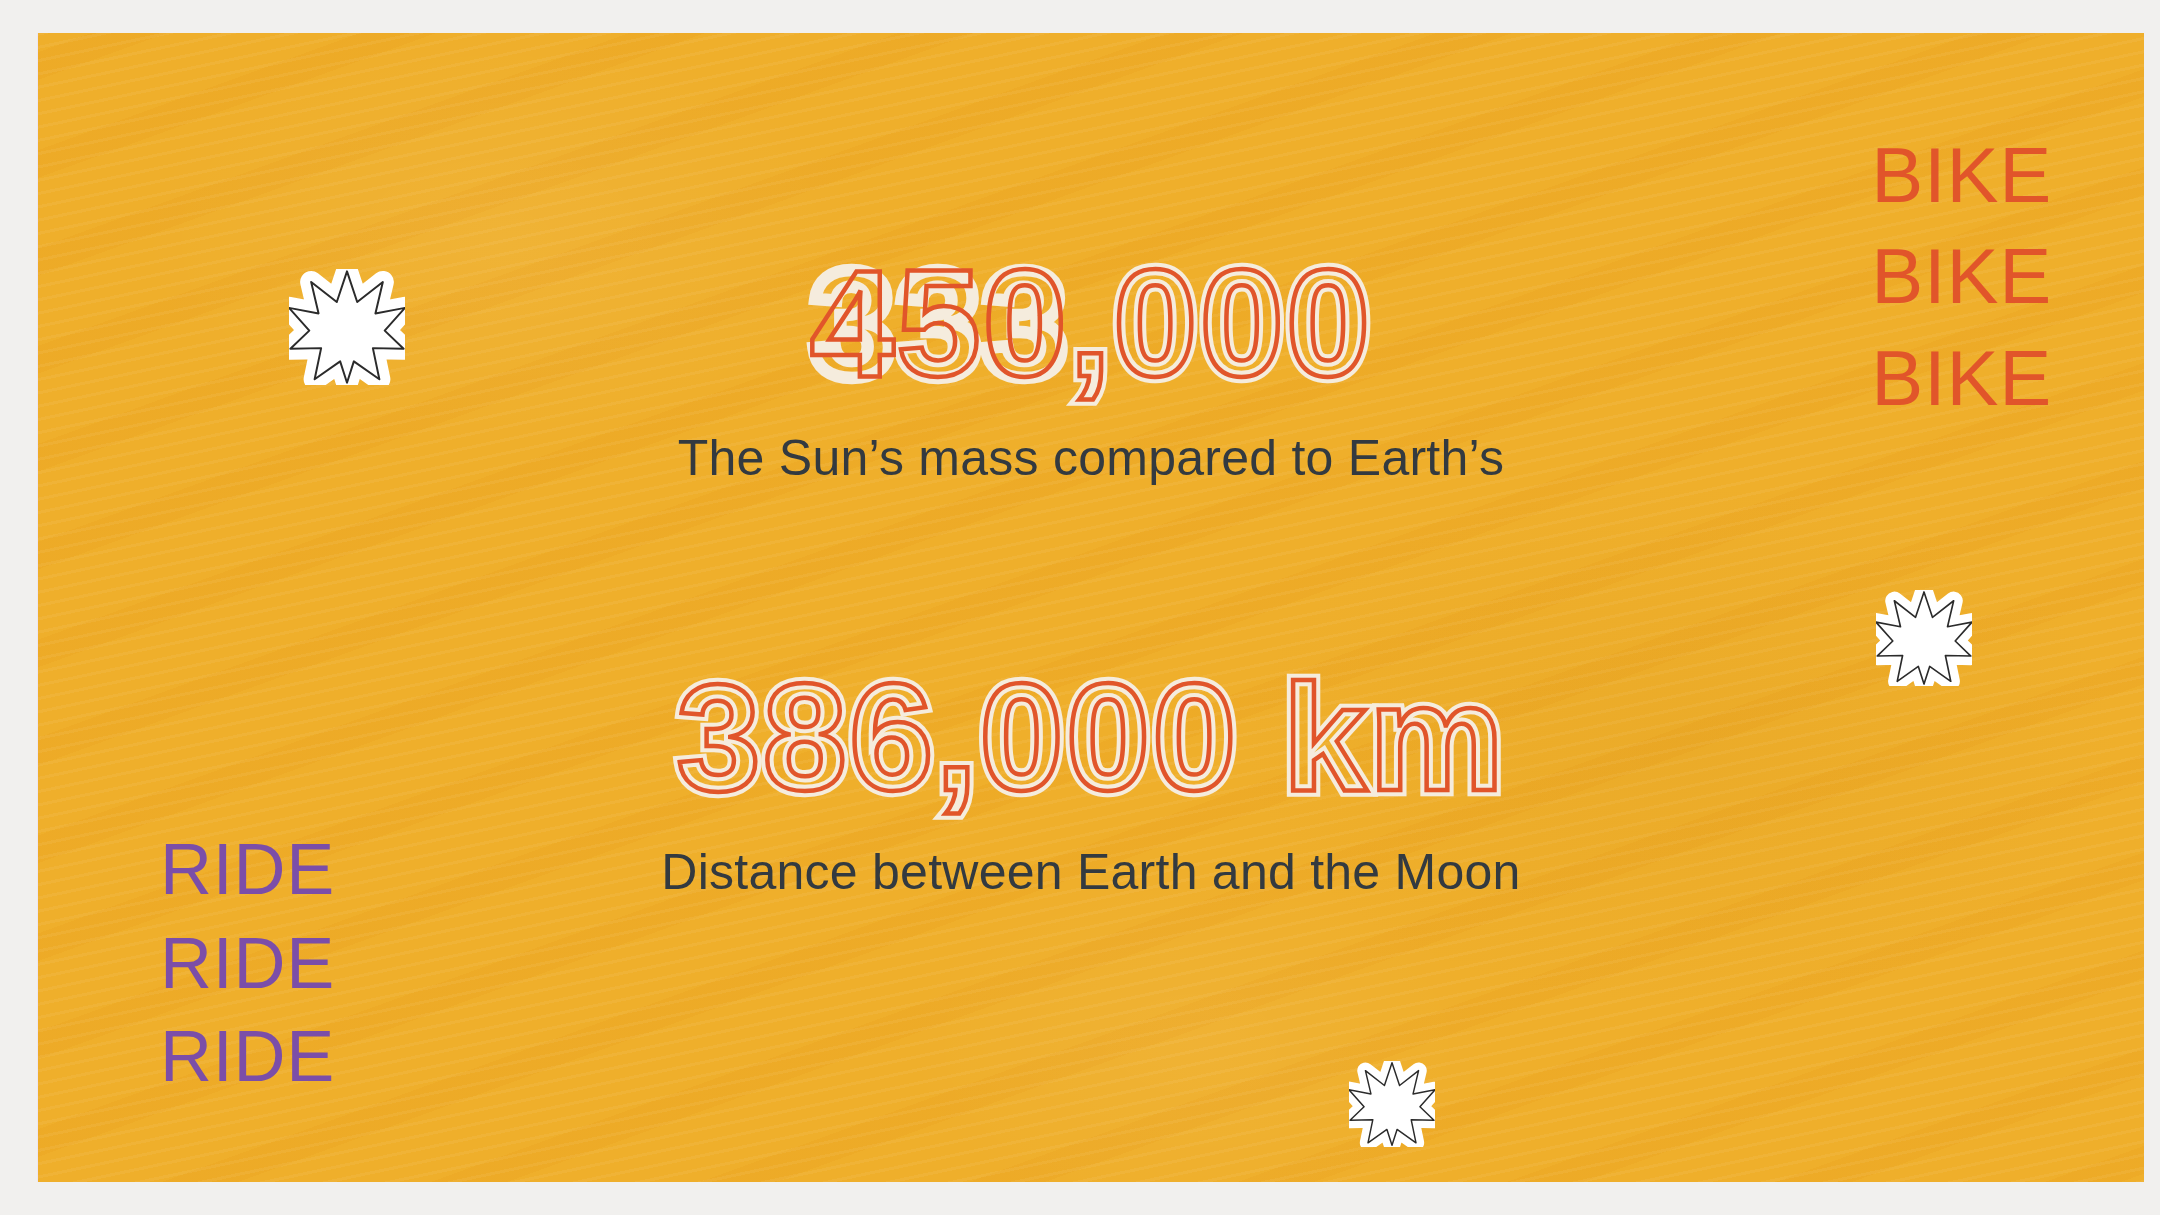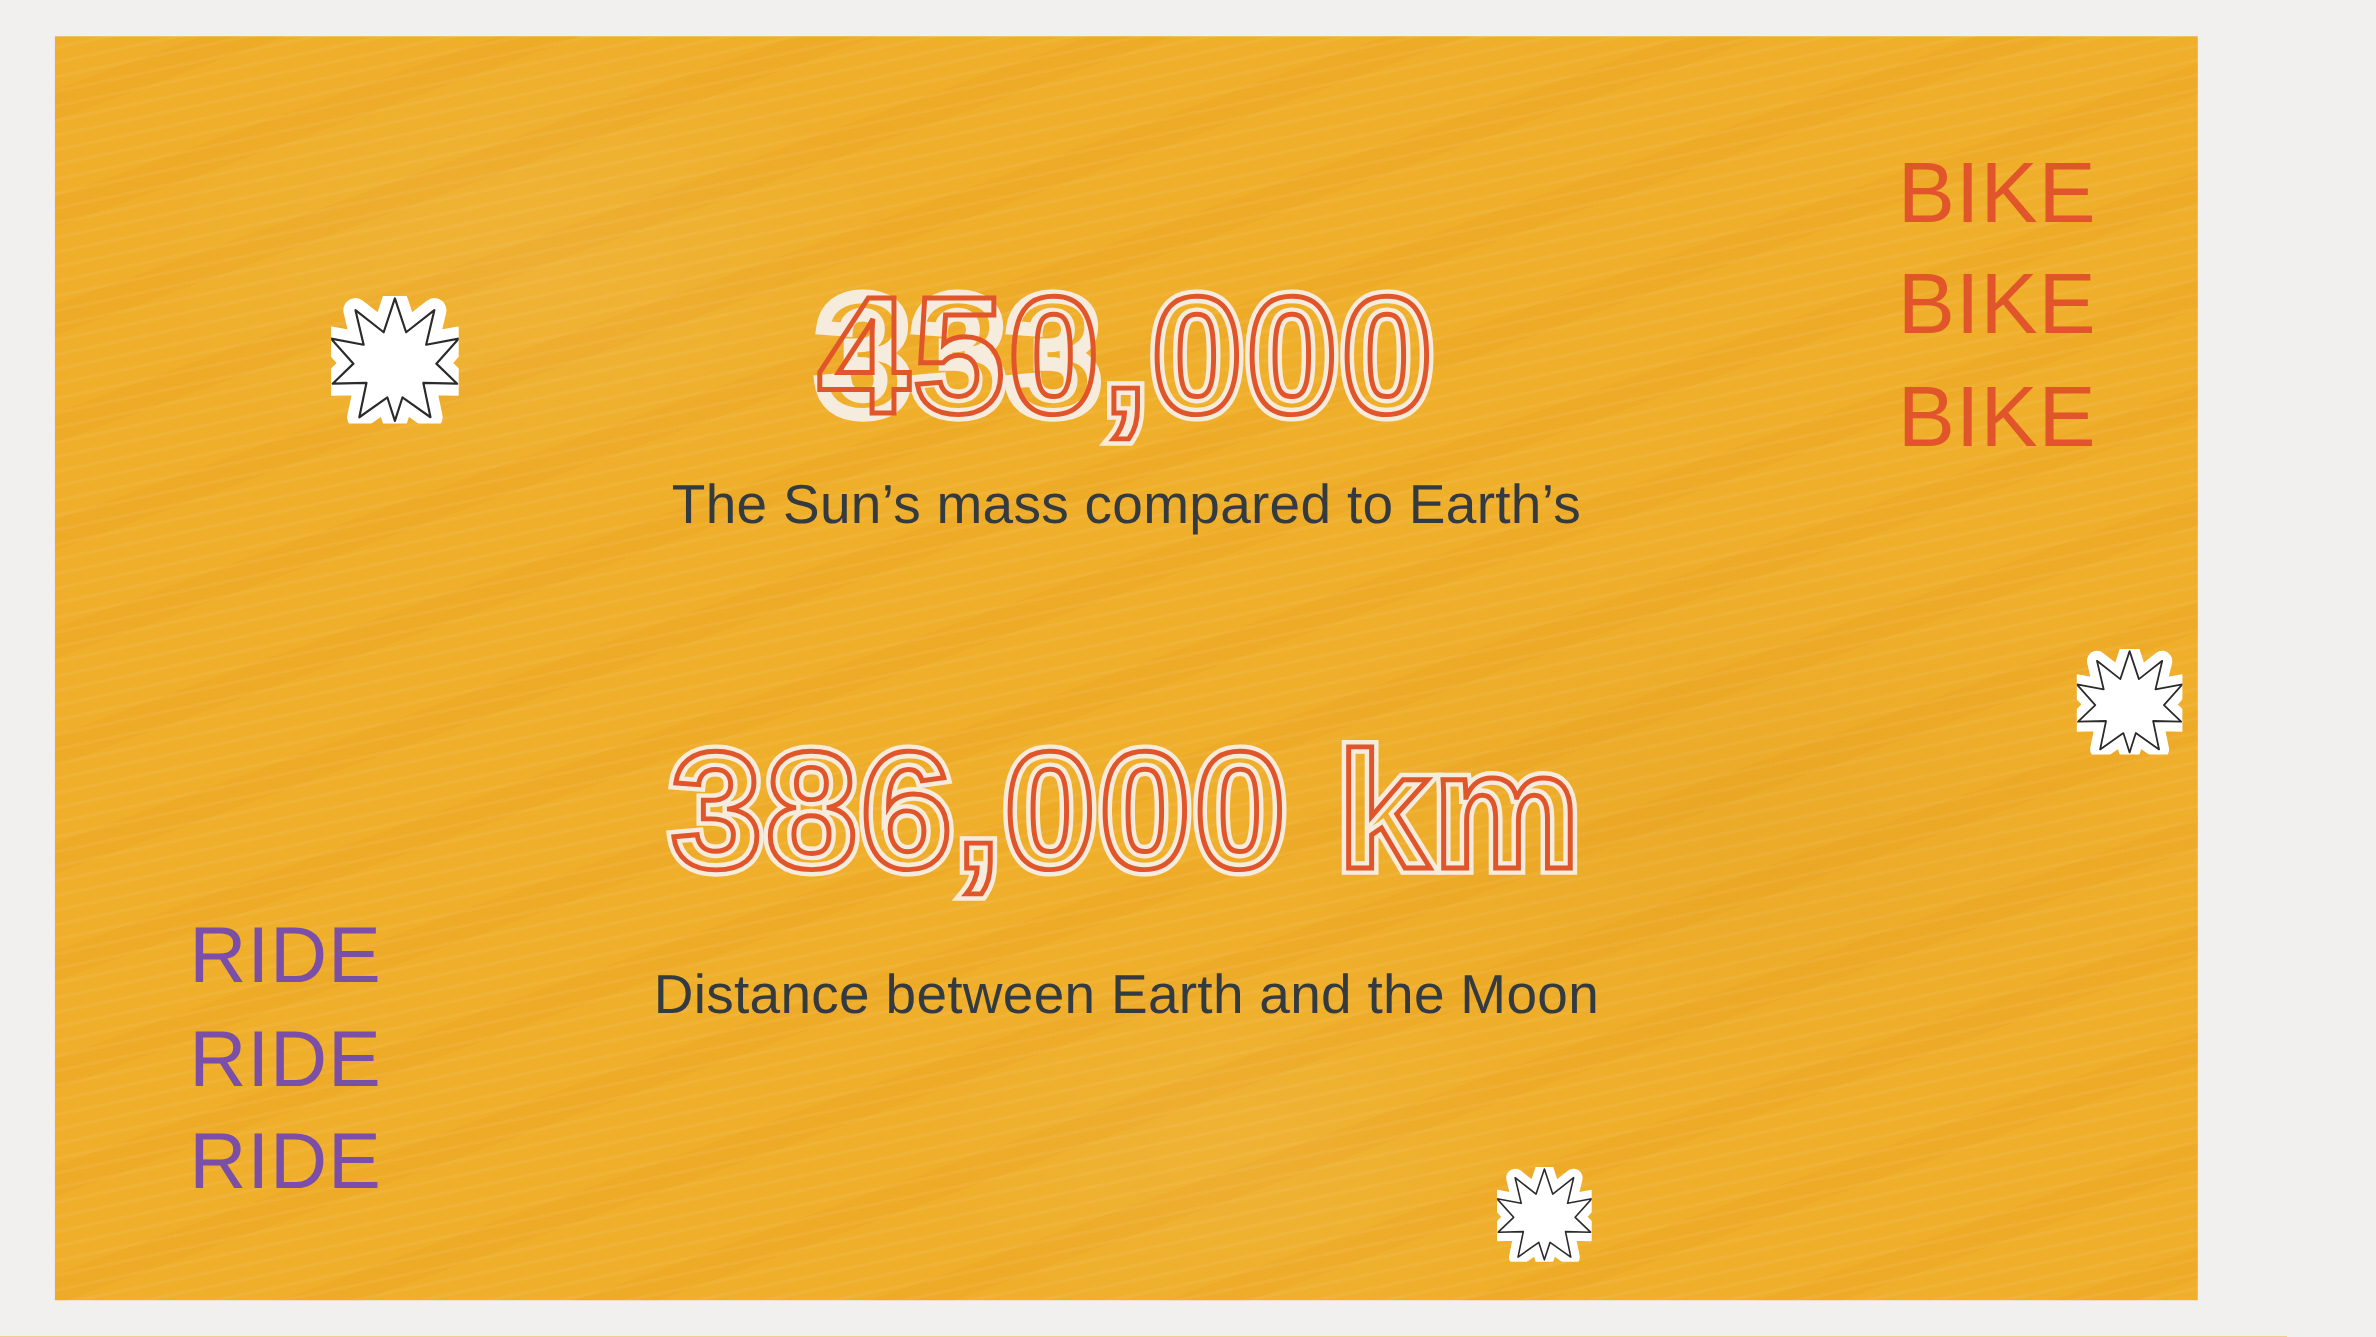--- a/index.html
+++ b/index.html
@@ -11,23 +11,23 @@
     height: 1215px;
     background: #F1F0EE;
     font-family: "Liberation Sans", sans-serif;
     overflow: hidden;
     position: relative;
   }
 
   
   .poster {
     position: absolute;
-    left: 50px;
+    left: 38px;
     top: 33px;
-    width: 1948px;
+    width: 2106px;
     height: 1149px;
     background: #EFAF2B;
     overflow: hidden;
     box-shadow: -1px 0 0 0 #EDE6F2;
   }
 
   
   .texture-diagonal {
     position: absolute;
     inset: -30%;
@@ -138,21 +138,21 @@
     color: #333A40;
     font-size: 50px;
     font-weight: 400;
     letter-spacing: 0.005em;
   }
 
   #stat-mass        { top: 214px; }
   #stat-mass .stat-number   { font-size: 152px; }
   #stat-moon        { top: 628px; }
   #stat-moon .stat-number   { font-size: 152px; }
-  #stat-moon .stat-caption  { margin-top: 62px; }
+  #stat-moon .stat-caption  { margin-top: 30px; }
 
   
   .starburst {
     position: absolute;
     display: block;
   }
   .starburst svg { display: block; width: 100%; height: 100%; }
 </style>
 </head>
 <body>

